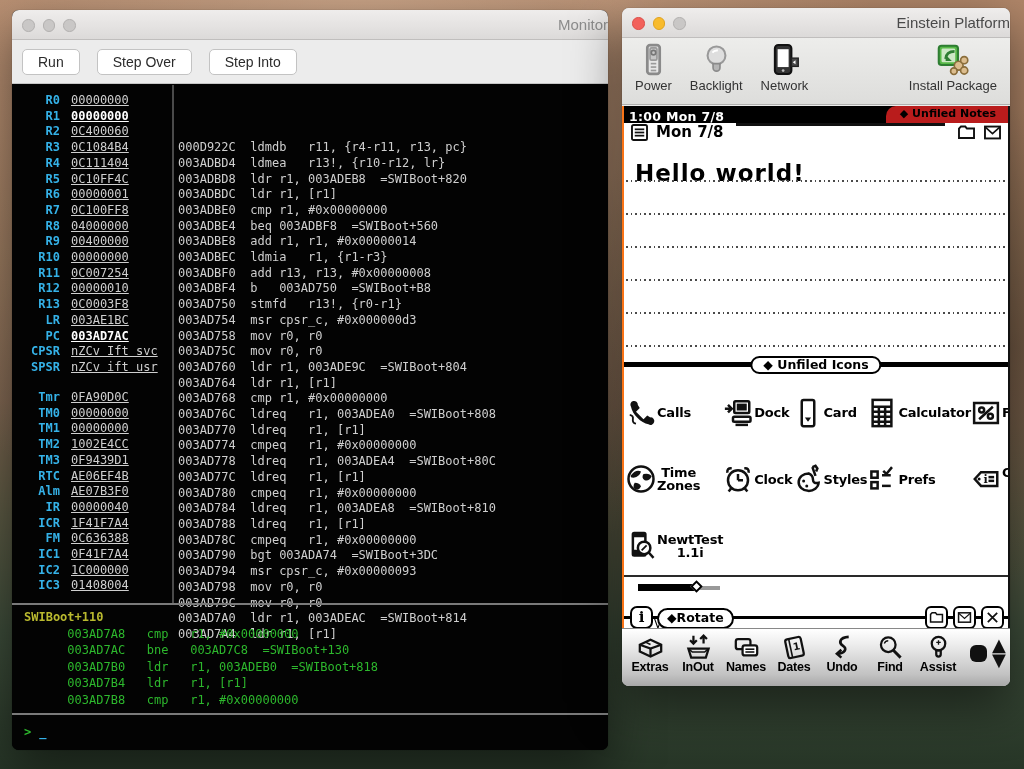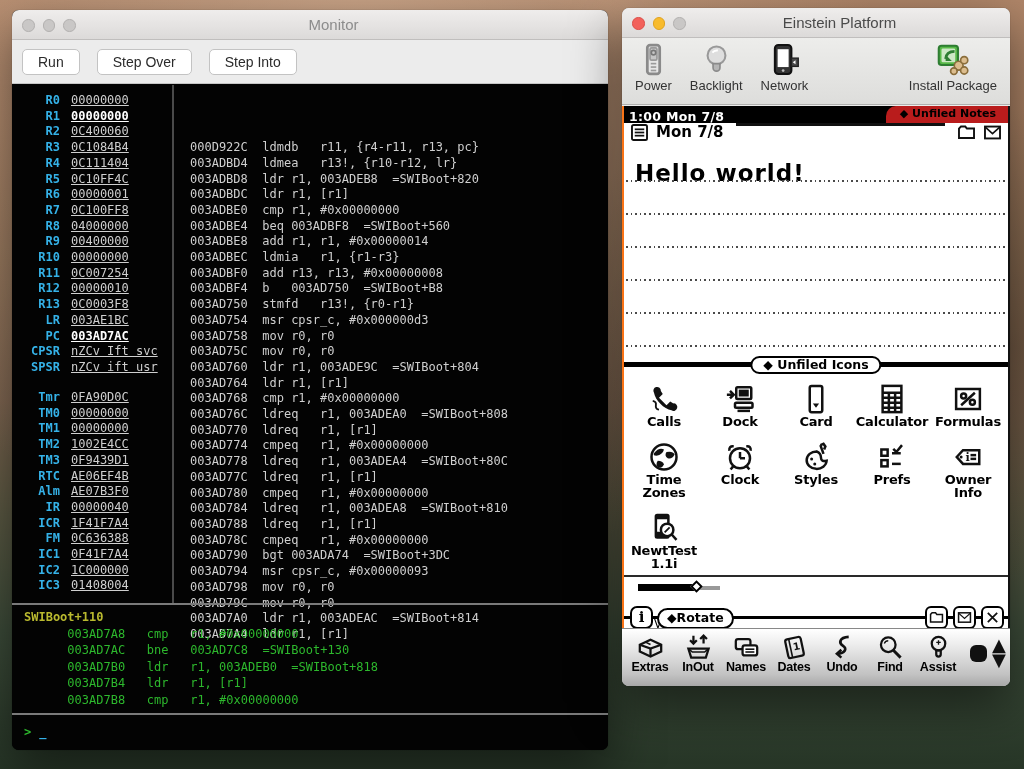--- a/index.html
+++ b/index.html
@@ -12,42 +12,42 @@
       linear-gradient(180deg,#b08669 0%,#a47d60 16%,#917257 34%,#7e6550 52%,#61593ف 0%,#5d5a44 66%,#3c4b39 82%,#273627 100%);
   }
   
   .desktop { background:
       radial-gradient(ellipse at 35% 6%, rgba(233,199,170,.5), transparent 55%),
       radial-gradient(ellipse at 98% 45%, rgba(90,70,52,.55), transparent 40%),
       linear-gradient(180deg,#b08669 0%,#a47d60 16%,#917257 34%,#7e6550 52%,#5d5a44 66%,#3c4b39 82%,#273627 100%);
   }
   .window { position:absolute; border-radius:7px; box-shadow:0 18px 50px rgba(0,0,0,.5), 0 0 1px rgba(0,0,0,.5); }
   .titlebar { height:30px; position:relative; background:linear-gradient(#efedec,#dcdad9); border-bottom:1px solid #c0bebd; border-radius:7px 7px 0 0; }
-  .title { position:absolute; left:0; right:0; top:0; line-height:30px; text-align:center; font-size:15px; color:#4a4a4a;padding-left:47px; }
+  .title { position:absolute; left:0; right:0; top:0; line-height:30px; text-align:right; font-size:15px; color:#4a4a4a;padding-left:47px; }
   .lights { position:absolute; left:10px; top:9px; display:flex; gap:8px; z-index:2; }
   .light { width:12.5px; height:12.5px; border-radius:50%; }
   .l-gray { background:#c9c7c6; border:1px solid #b3b1b0; }
   .l-red { background:#f2615b; border:1px solid #dd4e48; }
   .l-yellow { background:#f8bb2d; border:1px solid #e0a321; }
 
   
   .monitor { left:12px; top:10px; width:596px; height:740px; background:#030303; }
   .monitor .title { color:#8c8c8c; }
   .mtoolbar { height:44px; background:#ececec; border-bottom:1px solid #c6c6c6; display:flex; align-items:center; gap:17px; padding:0 10px; }
   .mbtn { background:#fff; border:1px solid #c3c3c3; border-radius:5px; font-size:14px; color:#2b2b2b; padding:4px 15px; font-family:"Liberation Sans",sans-serif; }
   .term { position:absolute; top:75px; left:0; right:0; bottom:0; background:#030303; border-radius:0 0 7px 7px;
           font-family:"DejaVu Sans Mono",monospace; font-size:12px; line-height:15.7px; color:#cfcfcf; overflow:hidden; }
   .regs { position:absolute; left:0; top:8px; width:158px; }
   .regs.io { top:305px; }
   .rrow { display:flex; }
   .rname { width:48px; text-align:right; color:#35b2e8; font-weight:bold; white-space:pre;padding-left:8px; }
   .rval { margin-left:11px; white-space:pre; color:#cfcfcf;text-decoration:underline; }
   .rrow.hl .rval { color:#ffffff; font-weight:bold; }
   .vdiv { position:absolute; left:160px; top:0; width:2px; height:518px; background:#4a4a4a; }
-  .disasm { position:absolute; left:178px; top:8px; white-space:pre; }
+  .disasm { position:absolute; left:166px; top:8px; white-space:pre; }
   .dline { white-space:pre; }
   .hdiv { position:absolute; left:0; right:0; height:1.5px; background:#7a7a7a; }
   .hdiv1 { top:518px; } .hdiv2 { top:628px; }
   .focus { position:absolute; left:12px; top:524px; line-height:16.6px; }
   .flabel { color:#b9b92f; font-weight:bold; white-space:pre; }
   .gline { color:#2db82d; white-space:pre; }
   .prompt { position:absolute; left:12px; top:640px; font-weight:bold; }
   .pchar { color:#2db82d; } .cursor { color:#35b2e8; margin-left:8px; }
 
   
@@ -66,21 +66,21 @@
   .ndate { font-weight:bold; font-size:15px; }
   .nline { flex:1; height:2.5px; background:#111; margin:0 5px; }
   .notebody { position:relative; height:206px; }
   .hello { font-size:23px; font-weight:bold; padding:7px 0 0 11px; letter-spacing:1px; }
   .rule { position:absolute; left:2px; right:2px; height:2px;
           background:repeating-linear-gradient(90deg,#4a4a4a 0 1.6px,transparent 1.6px 4.6px); }
   .tabstrip { position:relative; height:18px; }
   .blackbar { position:absolute; top:3px; left:0; right:0; height:5px; background:#000; }
   .center-tab { position:absolute; left:50%; transform:translateX(-50%); top:-3px; height:18px; background:#fff; border:2.5px solid #000; border-radius:9px; font-weight:bold; font-size:12.5px; line-height:13px; padding:0 11px; white-space:nowrap; }
   .appgrid { display:grid; grid-template-columns:repeat(5,1fr); row-gap:9px; padding:7px 2px 0; text-align:center; height:198px; }
-  .app { display:flex; flex-direction:column; align-items:center; gap:1px; }
+  .app { display:flex; flex-direction:row; align-items:center; gap:1px; }
   .appgrid .icon svg { width:30px; height:30px; }
   .alabel { font-size:13px; font-weight:bold; line-height:13px; white-space:pre-line; letter-spacing:-.2px; }
   .volume { position:relative; height:30px; border-top:2px solid #2a2a2a; }
   .vslider { position:absolute; left:14px; top:5px; width:84px; height:12px; }
   .vfill { position:absolute; left:0; top:2px; width:60px; height:7px; background:#000; }
   .vtail { position:absolute; left:60px; top:3.5px; width:22px; height:4px; background:#999; }
   .vthumb { position:absolute; left:54px; top:0; width:9px; height:9px; background:#fff; border:2px solid #000; transform:rotate(45deg); }
   .vlabel { position:absolute; left:30px; top:16px; font-size:11.5px;margin-top:24px; }
   .minibar { position:relative; height:26px; }
   .mline { position:absolute; top:11px; left:0; right:0; height:2.5px; background:#000; }

